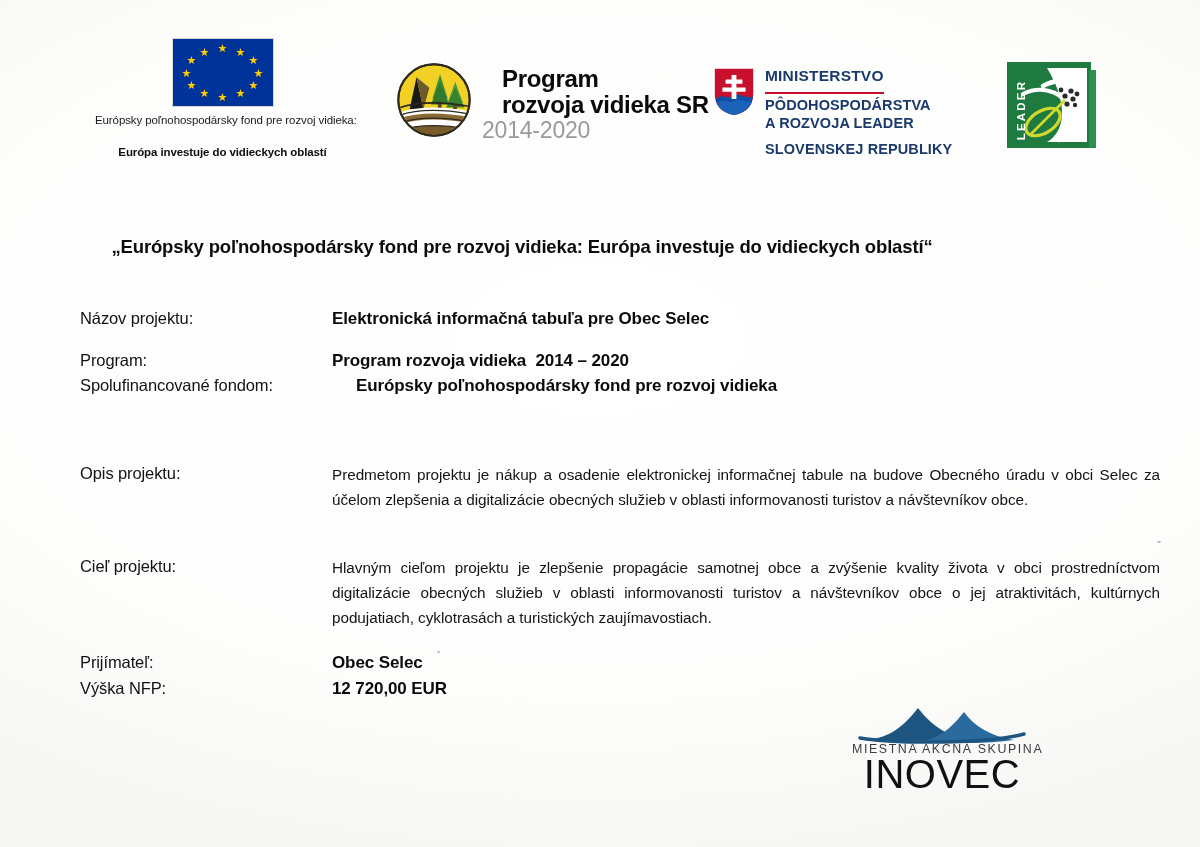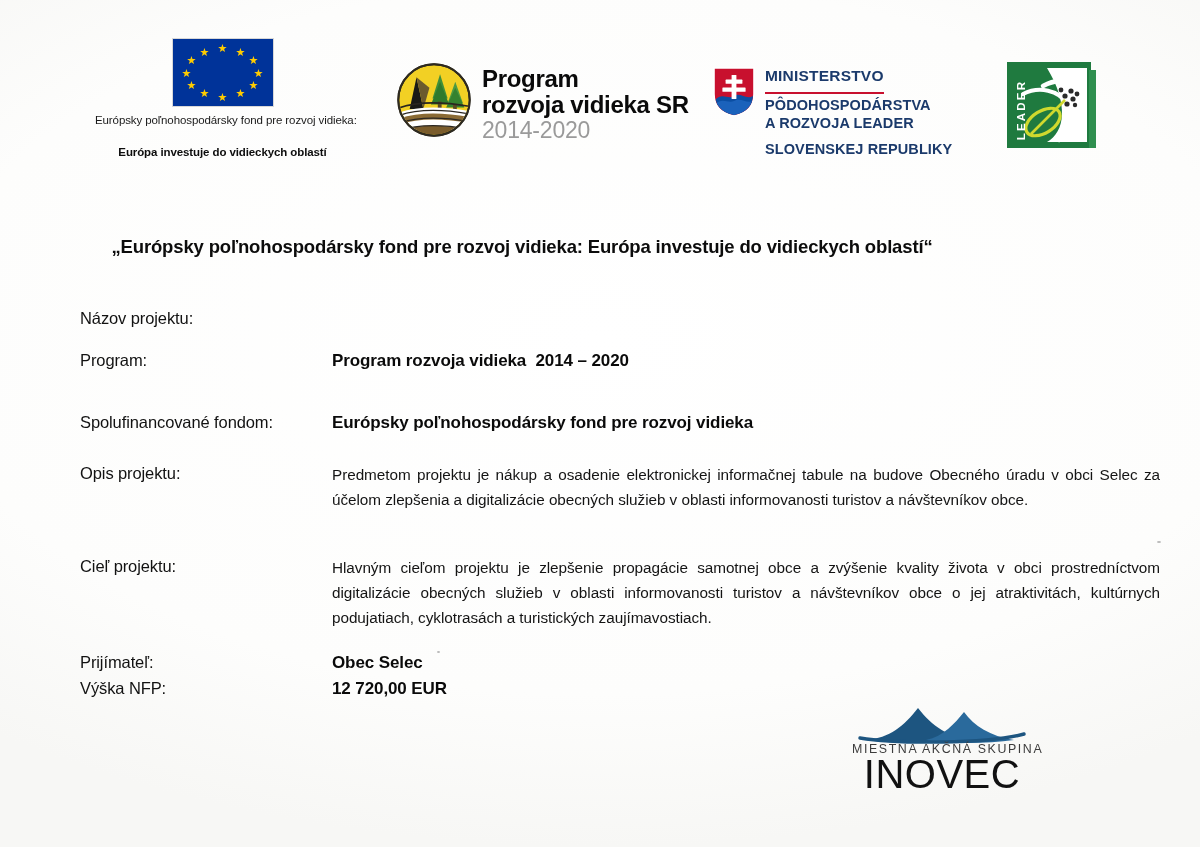--- a/index.html
+++ b/index.html
@@ -96,20 +96,21 @@
     margin-right: 10px;
   }
   .prv-text { padding-top: 4px; }
   .prv-line1, .prv-line2 {
     font-size: 24px;
     font-weight: bold;
     color: #0a0a0a;
     line-height: 1.07;
     letter-spacing: -0.3px;
     white-space: nowrap;
+    margin-left: 20px;
   }
   .prv-years {
     font-size: 23px;
     color: #9a9a9a;
     line-height: 1.12;
     letter-spacing: -0.2px;
     margin-top: 1px;
   }
 
   
@@ -198,21 +199,21 @@
     flex: 1 1 auto;
     font-size: 15.3px;
     color: #141414;
     line-height: 1.62;
     text-align: justify;
     letter-spacing: -0.05px;
   }
 
   .row-nazov       { top: 308px; }
   .row-program     { top: 350px; }
-  .row-spolufin    { top: 412px; }
+  .row-spolufin    { top: 375px; gap: 24px; }
   .row-opis        { top: 463px; }
   .row-ciel        { top: 556px; }
   .row-prijimatel  { top: 652px; }
   .row-nfp         { top: 678px; align-items: center; }
 
   .row-prijimatel .field-label,
   .row-nfp .field-label { font-size: 16.5px; }
 
   
   .inovec-block {
@@ -359,20 +360,21 @@
         <text x="22" y="50" fill="#ffffff" font-family="Liberation Sans, sans-serif" font-size="11.5" font-weight="bold" letter-spacing="2.2" text-anchor="middle" transform="rotate(-90 22 50)">LEADER</text>
       </svg>
     </div>
 
   </div>
 
   <div class="doc-title">„Európsky poľnohospodársky fond pre rozvoj vidieka: Európa investuje do vidieckych oblastí“</div>
 
   <div class="field row-nazov">
     <div class="field-label">Názov projektu:</div>
+    <div class="field-value">Elektronická informačná tabuľa pre Obec Selec</div>
   </div>
 
   <div class="field row-program">
     <div class="field-label">Program:</div>
     <div class="field-value">Program rozvoja vidieka  2014 – 2020</div>
   </div>
 
   <div class="field row-spolufin">
     <div class="field-label">Spolufinancované fondom:</div>
     <div class="field-value">Európsky poľnohospodársky fond pre rozvoj vidieka</div>

